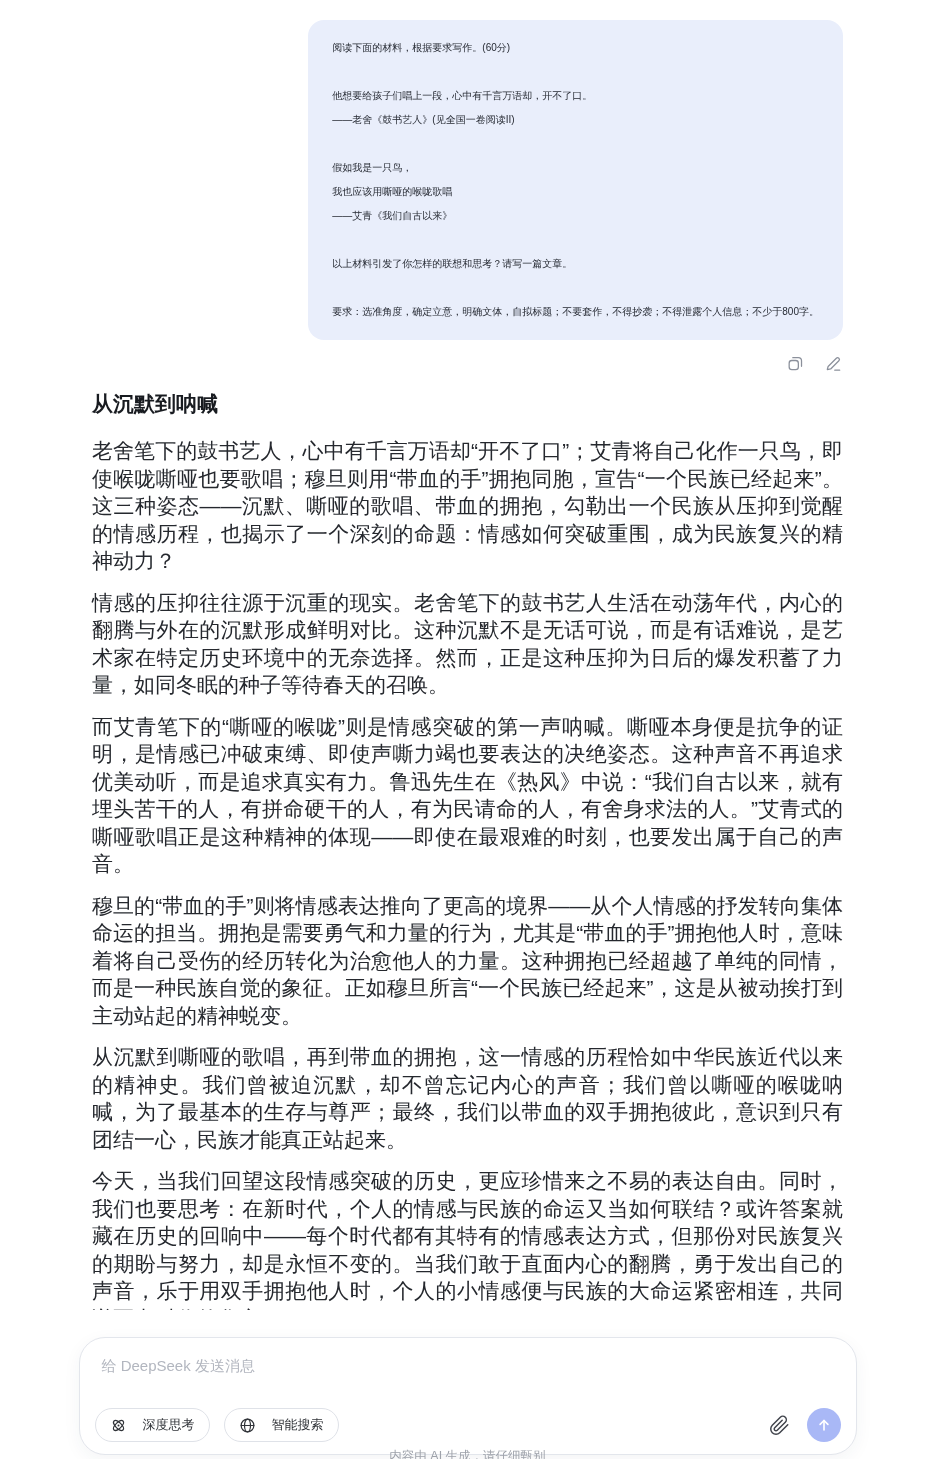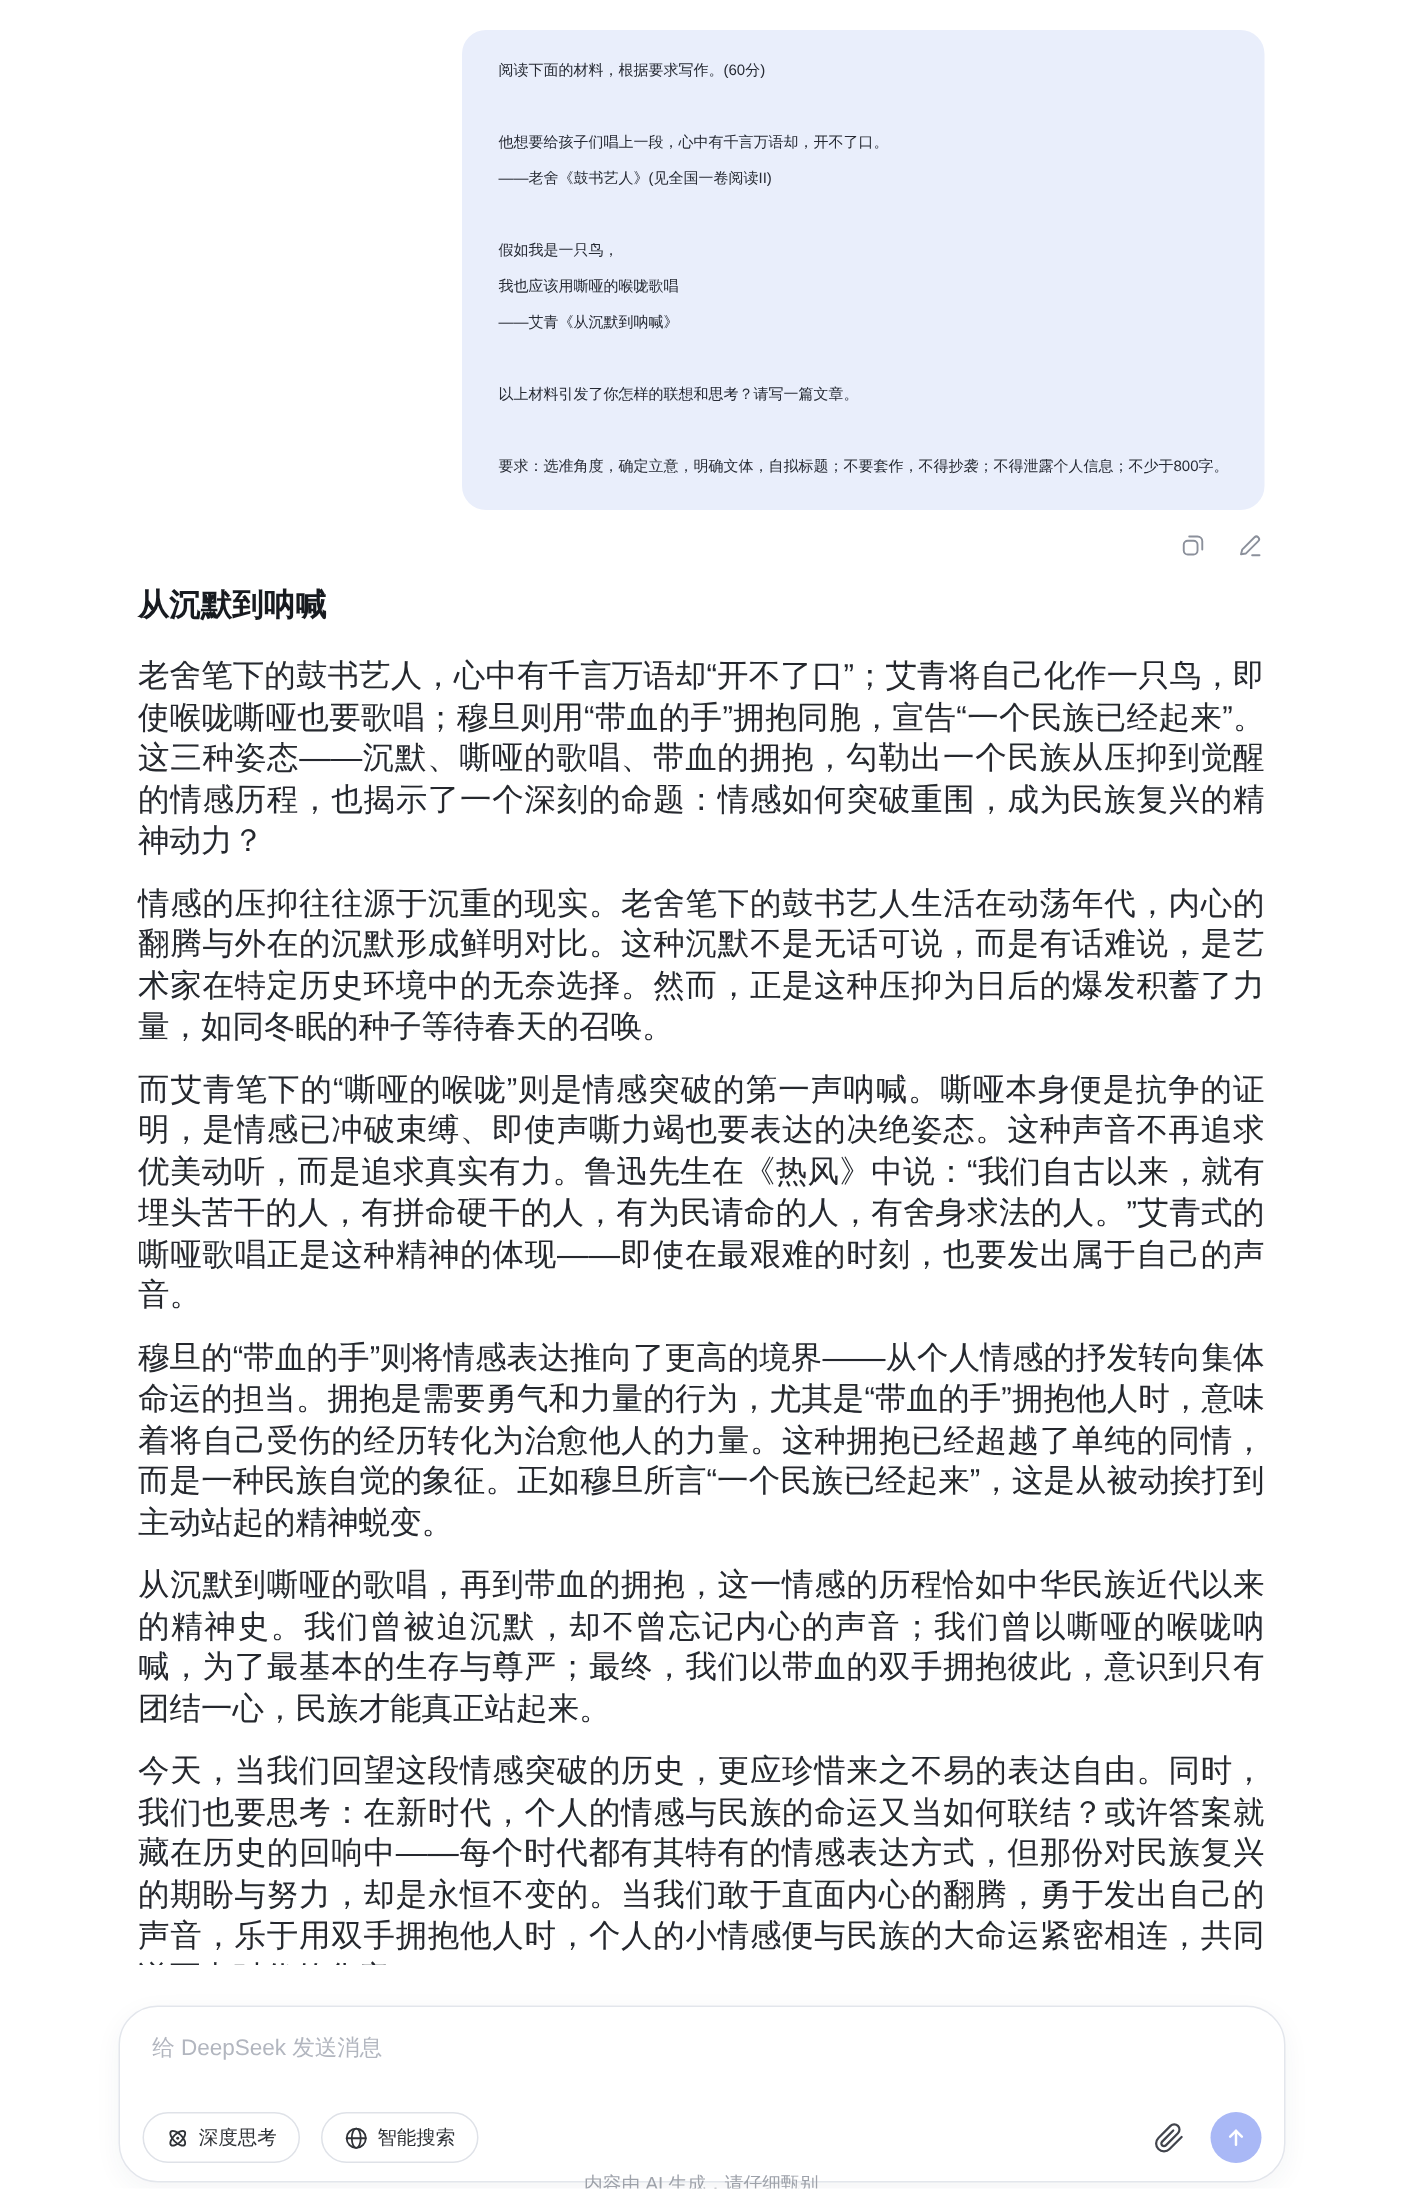--- a/index.html
+++ b/index.html
@@ -64,21 +64,21 @@
     display:block;width:calc(100% - 40px);height:46px;margin:15px 20px 0 20px;
     border:none;outline:none;resize:none;background:transparent;
     font-family:inherit;font-size:15px;line-height:22px;color:#22252B;
   }
   .composer textarea::placeholder{color:#B2B6BF;}
   .composer-bottom{
     position:absolute;left:15px;right:15px;bottom:12px;
     display:flex;align-items:center;
   }
   .pill{
-    display:inline-flex;align-items:center;gap:6px;height:34px;padding:0 14px;
+    display:inline-flex;align-items:center;gap:16px;height:34px;padding:0 14px;
     border:1px solid #DFE2E8;border-radius:17px;background:#fff;cursor:pointer;
     font-family:inherit;font-size:13px;font-weight:500;color:#303338;
   }
   .pill + .pill{margin-left:14px;}
   .pill svg{width:17px;height:17px;display:block;color:#303338;}
   .spacer{flex:1;}
   .attach-btn{
     background:none;border:none;padding:0;cursor:pointer;
     width:24px;height:24px;color:#41444C;margin-right:15px;
     display:flex;align-items:center;justify-content:center;
@@ -101,21 +101,21 @@
 
 <div class="chat">
 
   <div class="user-row">
     <div class="bubble">
       <p>阅读下面的材料，根据要求写作。(60分)</p>
       <p>他想要给孩子们唱上一段，心中有千言万语却，开不了口。
 ——老舍《鼓书艺人》(见全国一卷阅读II)</p>
       <p>假如我是一只鸟，
 我也应该用嘶哑的喉咙歌唱
-——艾青《从沉默到呐喊》</p>
+——艾青《我们自古以来》</p>
       <p>以上材料引发了你怎样的联想和思考？请写一篇文章。</p>
       <p>要求：选准角度，确定立意，明确文体，自拟标题；不要套作，不得抄袭；不得泄露个人信息；不少于800字。</p>
     </div>
   </div>
 
   <div class="msg-actions">
     <button class="icon-btn">
       <svg viewBox="0 0 24 24" fill="none" stroke="currentColor" stroke-width="1.6" stroke-linecap="round" stroke-linejoin="round">
         <rect x="4" y="8.2" width="11.6" height="11.6" rx="3.4"></rect>
         <path d="M8.6 4.6h7a4 4 0 0 1 4 4v7"></path>

